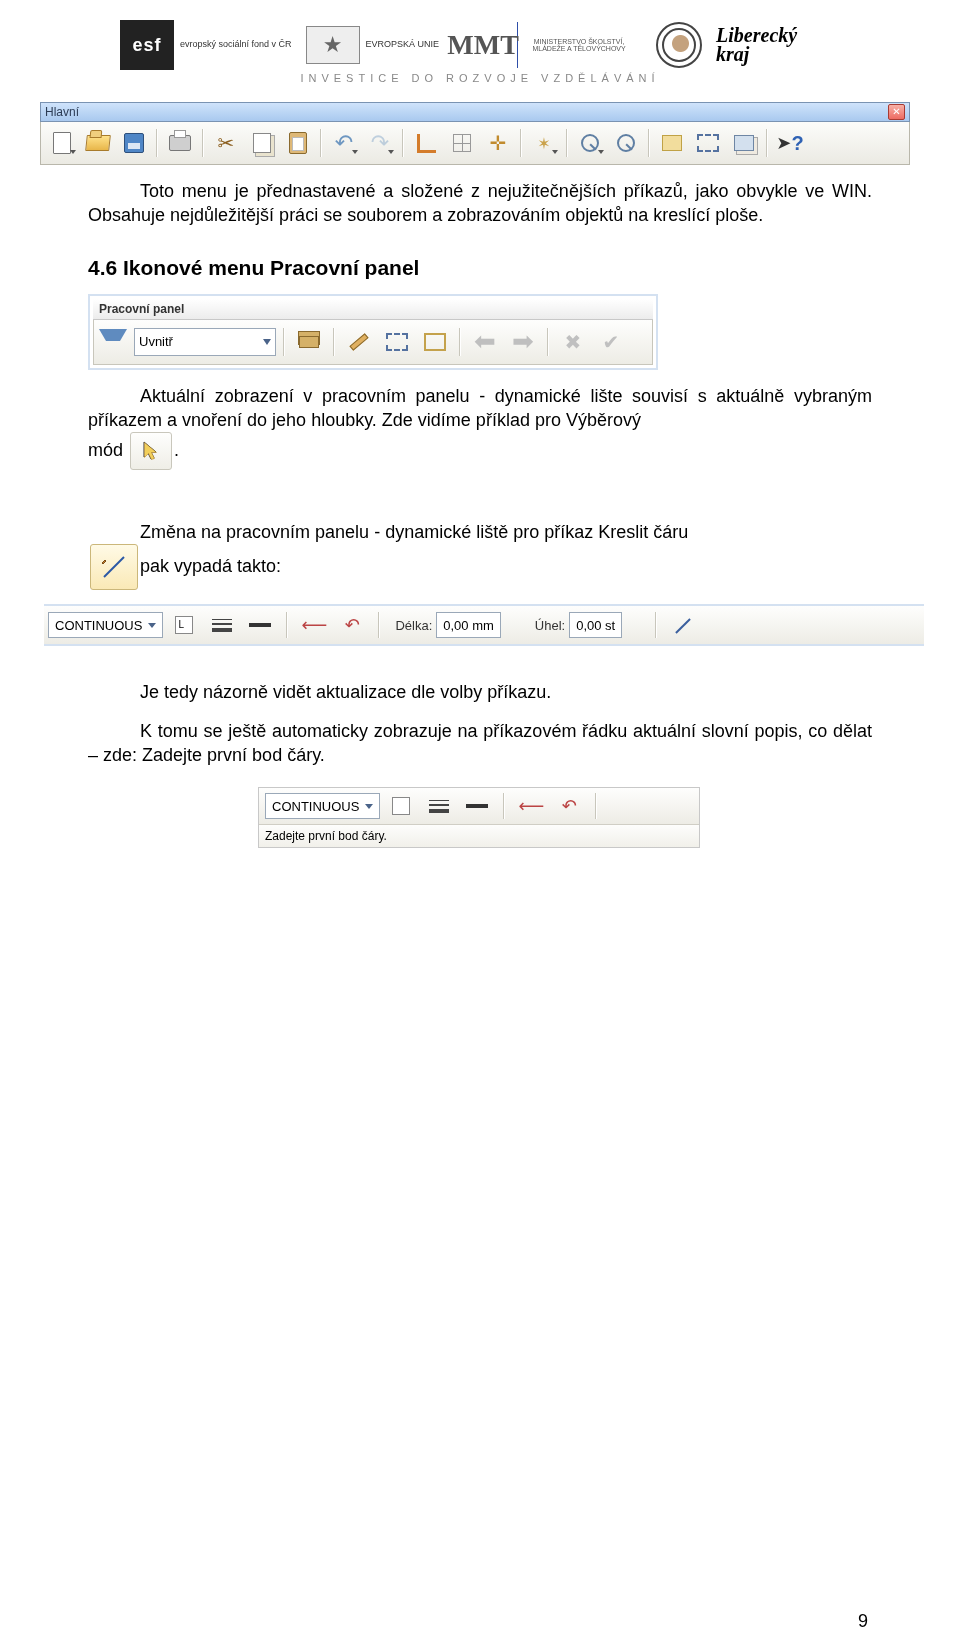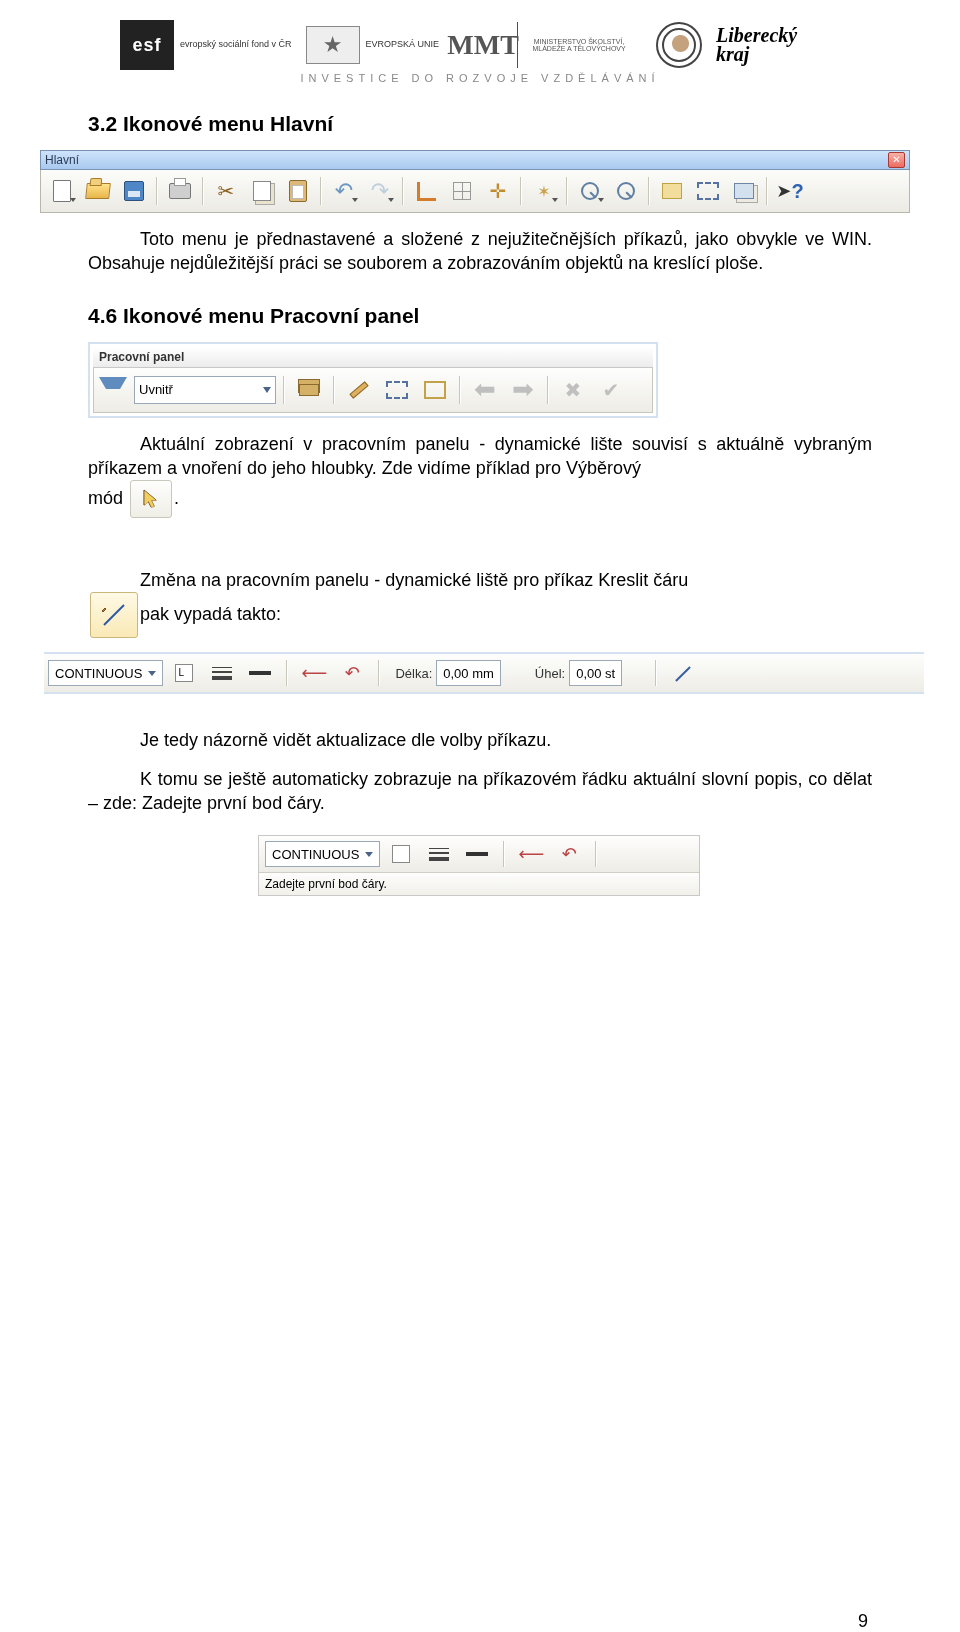--- a/index.html
+++ b/index.html
@@ -298,21 +298,20 @@
       <div>
         <div class="liberecky-text">Liberecký</div>
         <div class="liberecky-text">kraj</div>
       </div>
     </div>
   </div>
   <div class="header-tagline">INVESTICE DO ROZVOJE VZDĚLÁVÁNÍ</div>
 
   <div class="content">
 
-    <h2 class="sec">3.2 Ikonové menu Hlavní</h2>
 
     <div class="toolbar-window">
       <div class="titlebar">
         <span>Hlavní</span>
         <span class="close">✕</span>
       </div>
       <div class="toolbar-row">
         <div class="tb-btn dropdown">
             <span class="i-new"></span>
           </div>

